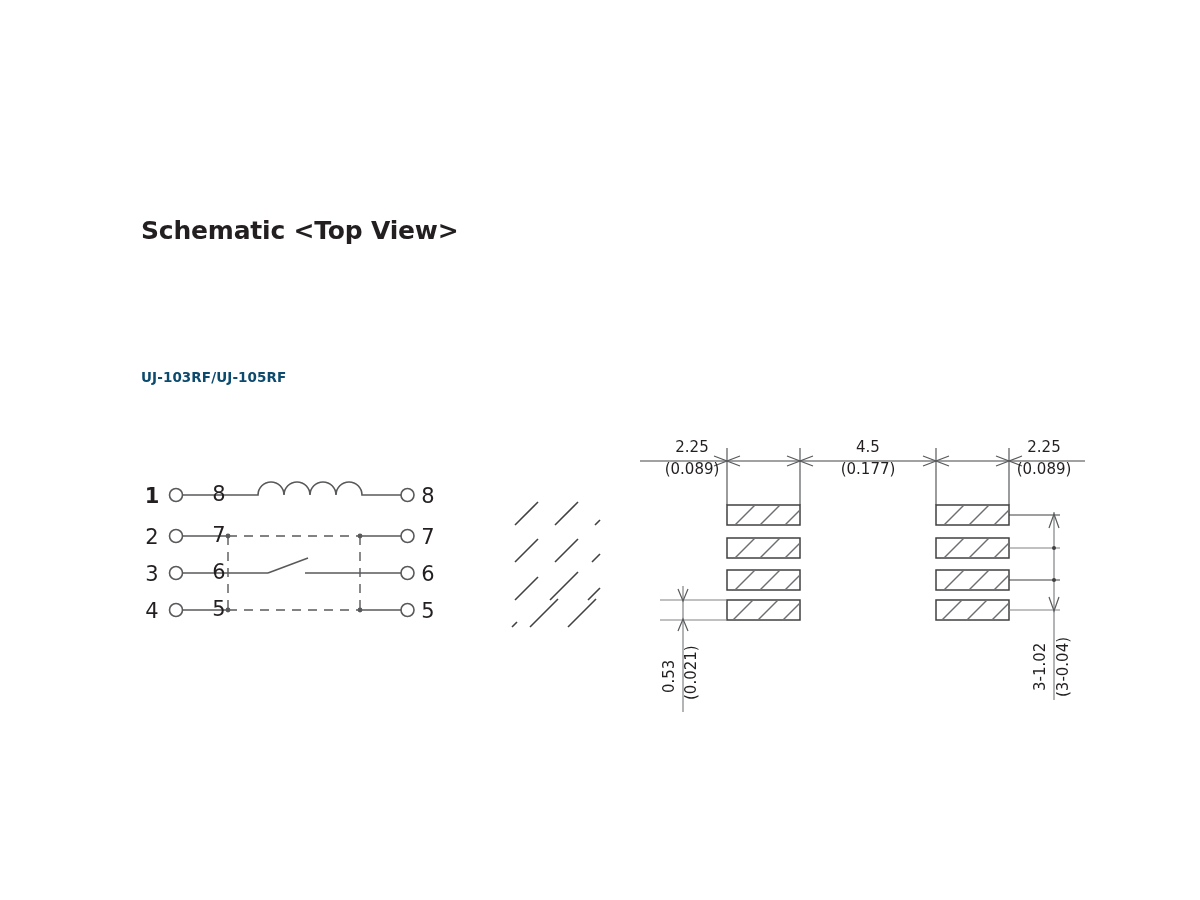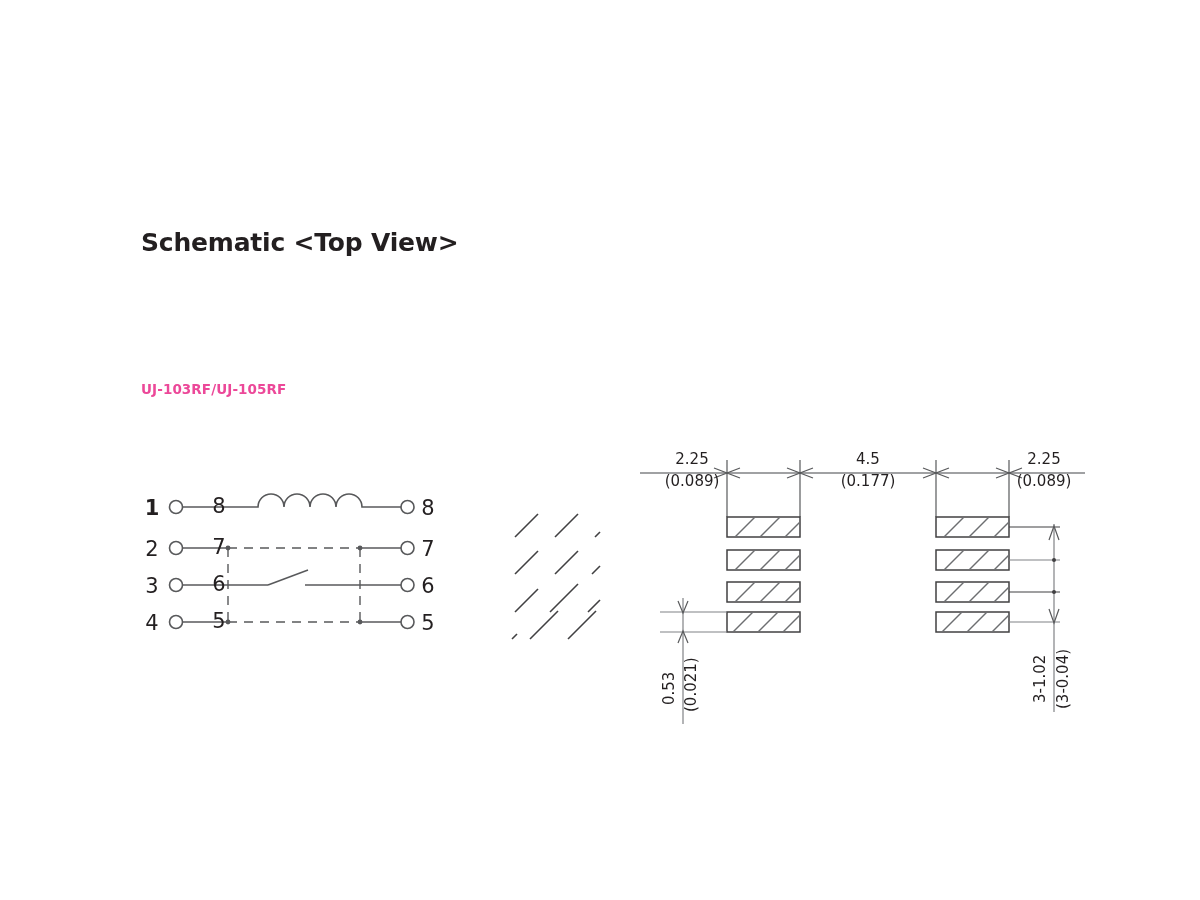--- a/index.html
+++ b/index.html
@@ -11,21 +11,21 @@
   body {
     width: 1200px;
     height: 900px;
     position: relative;
     font-family: "DejaVu Sans", "Liberation Sans", sans-serif;
     color: #231f20;
     overflow: hidden;
   }
   .page {
     position: absolute;
-    left: 0; top: 12px;
+    left: 0; top: 0;
     width: 1200px;
     height: 640px;
   }
   .heading {
     position: absolute;
     font-weight: bold;
     font-size: 25px;
     letter-spacing: -0.2px;
     color: #231f20;
     white-space: nowrap;
@@ -33,21 +33,21 @@
   #schematic-heading { left: 141px; top: 216px; }
   #land-heading { left: 640px; top: 216px; }
 
   .partnumber {
     position: absolute;
     left: 141px;
     top: 369px;
     font-weight: bold;
     font-size: 13.5px;
     letter-spacing: 0.1px;
-    color: #ec4899;
+    color: #0c4a6e;
     white-space: nowrap;
   }
 
   svg.layer {
     position: absolute;
     left: 0; top: 0;
     width: 1200px;
     height: 900px;
     overflow: visible;
   }

